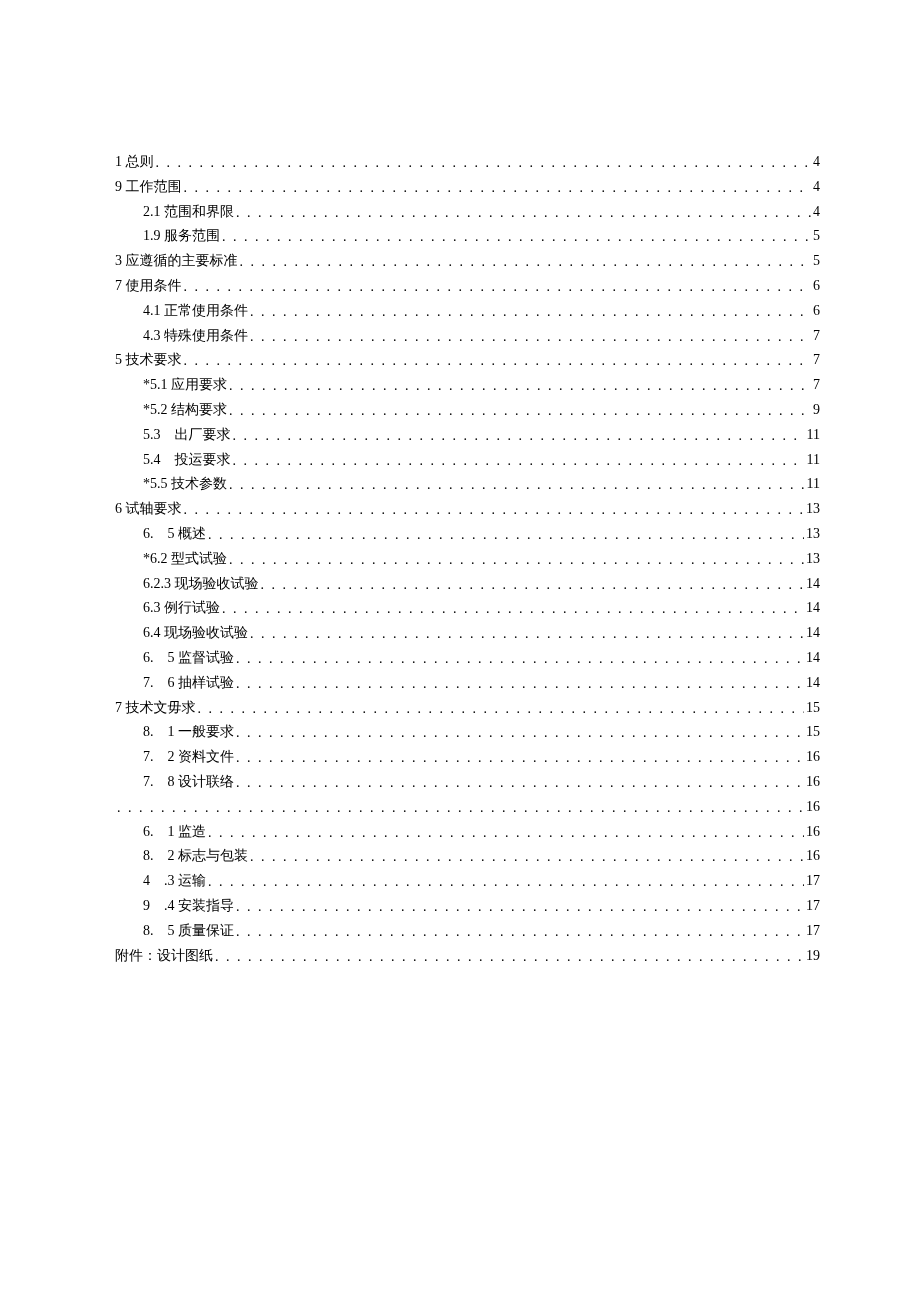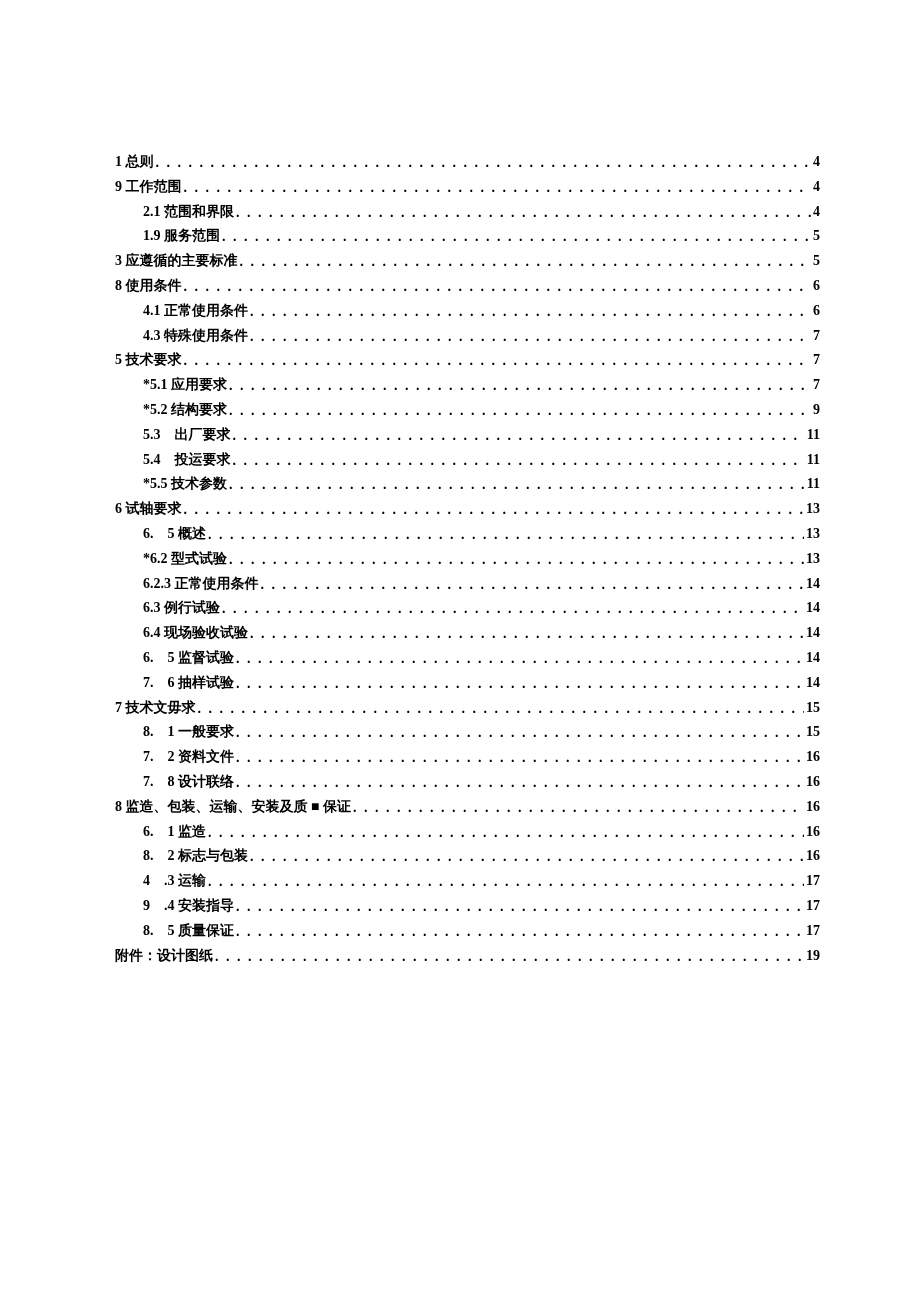--- a/index.html
+++ b/index.html
@@ -18,25 +18,25 @@
       font-size: 14px;
       color: #000;
     }
     .toc-row {
       display: flex;
       align-items: baseline;
       line-height: 1.7;
       margin-bottom: 1px;
     }
     .toc-row.level-0 {
-      font-weight: bold;
+      font-weight: normal;
     }
     .toc-row.level-1 {
       padding-left: 28px;
-      font-weight: bold;
+      font-weight: normal;
     }
     .toc-label {
       white-space: nowrap;
       flex-shrink: 0;
     }
     .toc-dots {
       flex: 1;
       overflow: hidden;
       white-space: nowrap;
       letter-spacing: 2px;
@@ -72,21 +72,21 @@
       <span class="toc-label">1.9 服务范围</span>
       <span class="toc-dots">. . . . . . . . . . . . . . . . . . . . . . . . . . . . . . . . . . . . . . . . . . . . . . . . . . . . . . . . . . . . . . . . . . . . . . . . . . . . . . . . . . . . . . . . . . . . . . . . . . . . . . . . . . . . . . . . . . . . . . . . . . . . . . . . . . . . . . . . . . . . . . . . . . . . . . . . . . . . . . . . . . . . . . . . . . . . . . . . . . . . . . . . . . . . . . . . . . . . . . . . </span>
       <span class="toc-page">5</span>
     </div>
     <div class="toc-row level-0">
       <span class="toc-label">3 应遵循的主要标准</span>
       <span class="toc-dots">. . . . . . . . . . . . . . . . . . . . . . . . . . . . . . . . . . . . . . . . . . . . . . . . . . . . . . . . . . . . . . . . . . . . . . . . . . . . . . . . . . . . . . . . . . . . . . . . . . . . . . . . . . . . . . . . . . . . . . . . . . . . . . . . . . . . . . . . . . . . . . . . . . . . . . . . . . . . . . . . . . . . . . . . . . . . . . . . . . . . . . . . . . . . . . . . . . . . . . . . </span>
       <span class="toc-page">5</span>
     </div>
     <div class="toc-row level-0">
-      <span class="toc-label">8 使用条件</span>
+      <span class="toc-label">7 使用条件</span>
       <span class="toc-dots">. . . . . . . . . . . . . . . . . . . . . . . . . . . . . . . . . . . . . . . . . . . . . . . . . . . . . . . . . . . . . . . . . . . . . . . . . . . . . . . . . . . . . . . . . . . . . . . . . . . . . . . . . . . . . . . . . . . . . . . . . . . . . . . . . . . . . . . . . . . . . . . . . . . . . . . . . . . . . . . . . . . . . . . . . . . . . . . . . . . . . . . . . . . . . . . . . . . . . . . . </span>
       <span class="toc-page">6</span>
     </div>
     <div class="toc-row level-1">
       <span class="toc-label">4.1 正常使用条件</span>
       <span class="toc-dots">. . . . . . . . . . . . . . . . . . . . . . . . . . . . . . . . . . . . . . . . . . . . . . . . . . . . . . . . . . . . . . . . . . . . . . . . . . . . . . . . . . . . . . . . . . . . . . . . . . . . . . . . . . . . . . . . . . . . . . . . . . . . . . . . . . . . . . . . . . . . . . . . . . . . . . . . . . . . . . . . . . . . . . . . . . . . . . . . . . . . . . . . . . . . . . . . . . . . . . . . </span>
       <span class="toc-page">6</span>
     </div>
     <div class="toc-row level-1">
       <span class="toc-label">4.3 特殊使用条件</span>
@@ -132,21 +132,21 @@
       <span class="toc-label">6.　5 概述</span>
       <span class="toc-dots">. . . . . . . . . . . . . . . . . . . . . . . . . . . . . . . . . . . . . . . . . . . . . . . . . . . . . . . . . . . . . . . . . . . . . . . . . . . . . . . . . . . . . . . . . . . . . . . . . . . . . . . . . . . . . . . . . . . . . . . . . . . . . . . . . . . . . . . . . . . . . . . . . . . . . . . . . . . . . . . . . . . . . . . . . . . . . . . . . . . . . . . . . . . . . . . . . . . . . . . . </span>
       <span class="toc-page">13</span>
     </div>
     <div class="toc-row level-1">
       <span class="toc-label">*6.2 型式试验</span>
       <span class="toc-dots">. . . . . . . . . . . . . . . . . . . . . . . . . . . . . . . . . . . . . . . . . . . . . . . . . . . . . . . . . . . . . . . . . . . . . . . . . . . . . . . . . . . . . . . . . . . . . . . . . . . . . . . . . . . . . . . . . . . . . . . . . . . . . . . . . . . . . . . . . . . . . . . . . . . . . . . . . . . . . . . . . . . . . . . . . . . . . . . . . . . . . . . . . . . . . . . . . . . . . . . . </span>
       <span class="toc-page">13</span>
     </div>
     <div class="toc-row level-1">
-      <span class="toc-label">6.2.3 正常使用条件</span>
+      <span class="toc-label">6.2.3 现场验收试验</span>
       <span class="toc-dots">. . . . . . . . . . . . . . . . . . . . . . . . . . . . . . . . . . . . . . . . . . . . . . . . . . . . . . . . . . . . . . . . . . . . . . . . . . . . . . . . . . . . . . . . . . . . . . . . . . . . . . . . . . . . . . . . . . . . . . . . . . . . . . . . . . . . . . . . . . . . . . . . . . . . . . . . . . . . . . . . . . . . . . . . . . . . . . . . . . . . . . . . . . . . . . . . . . . . . . . . </span>
       <span class="toc-page">14</span>
     </div>
     <div class="toc-row level-1">
       <span class="toc-label">6.3 例行试验</span>
       <span class="toc-dots">. . . . . . . . . . . . . . . . . . . . . . . . . . . . . . . . . . . . . . . . . . . . . . . . . . . . . . . . . . . . . . . . . . . . . . . . . . . . . . . . . . . . . . . . . . . . . . . . . . . . . . . . . . . . . . . . . . . . . . . . . . . . . . . . . . . . . . . . . . . . . . . . . . . . . . . . . . . . . . . . . . . . . . . . . . . . . . . . . . . . . . . . . . . . . . . . . . . . . . . . </span>
       <span class="toc-page">14</span>
     </div>
     <div class="toc-row level-1">
       <span class="toc-label">6.4 现场验收试验</span>
@@ -177,21 +177,20 @@
       <span class="toc-label">7.　2 资料文件</span>
       <span class="toc-dots">. . . . . . . . . . . . . . . . . . . . . . . . . . . . . . . . . . . . . . . . . . . . . . . . . . . . . . . . . . . . . . . . . . . . . . . . . . . . . . . . . . . . . . . . . . . . . . . . . . . . . . . . . . . . . . . . . . . . . . . . . . . . . . . . . . . . . . . . . . . . . . . . . . . . . . . . . . . . . . . . . . . . . . . . . . . . . . . . . . . . . . . . . . . . . . . . . . . . . . . . </span>
       <span class="toc-page">16</span>
     </div>
     <div class="toc-row level-1">
       <span class="toc-label">7.　8 设计联络</span>
       <span class="toc-dots">. . . . . . . . . . . . . . . . . . . . . . . . . . . . . . . . . . . . . . . . . . . . . . . . . . . . . . . . . . . . . . . . . . . . . . . . . . . . . . . . . . . . . . . . . . . . . . . . . . . . . . . . . . . . . . . . . . . . . . . . . . . . . . . . . . . . . . . . . . . . . . . . . . . . . . . . . . . . . . . . . . . . . . . . . . . . . . . . . . . . . . . . . . . . . . . . . . . . . . . . </span>
       <span class="toc-page">16</span>
     </div>
     <div class="toc-row level-0">
-      <span class="toc-label">8 监造、包装、运输、安装及质 ■ 保证</span>
       <span class="toc-dots">. . . . . . . . . . . . . . . . . . . . . . . . . . . . . . . . . . . . . . . . . . . . . . . . . . . . . . . . . . . . . . . . . . . . . . . . . . . . . . . . . . . . . . . . . . . . . . . . . . . . . . . . . . . . . . . . . . . . . . . . . . . . . . . . . . . . . . . . . . . . . . . . . . . . . . . . . . . . . . . . . . . . . . . . . . . . . . . . . . . . . . . . . . . . . . . . . . . . . . . . </span>
       <span class="toc-page">16</span>
     </div>
     <div class="toc-row level-1">
       <span class="toc-label">6.　1 监造</span>
       <span class="toc-dots">. . . . . . . . . . . . . . . . . . . . . . . . . . . . . . . . . . . . . . . . . . . . . . . . . . . . . . . . . . . . . . . . . . . . . . . . . . . . . . . . . . . . . . . . . . . . . . . . . . . . . . . . . . . . . . . . . . . . . . . . . . . . . . . . . . . . . . . . . . . . . . . . . . . . . . . . . . . . . . . . . . . . . . . . . . . . . . . . . . . . . . . . . . . . . . . . . . . . . . . . </span>
       <span class="toc-page">16</span>
     </div>
     <div class="toc-row level-1">
       <span class="toc-label">8.　2 标志与包装</span>

